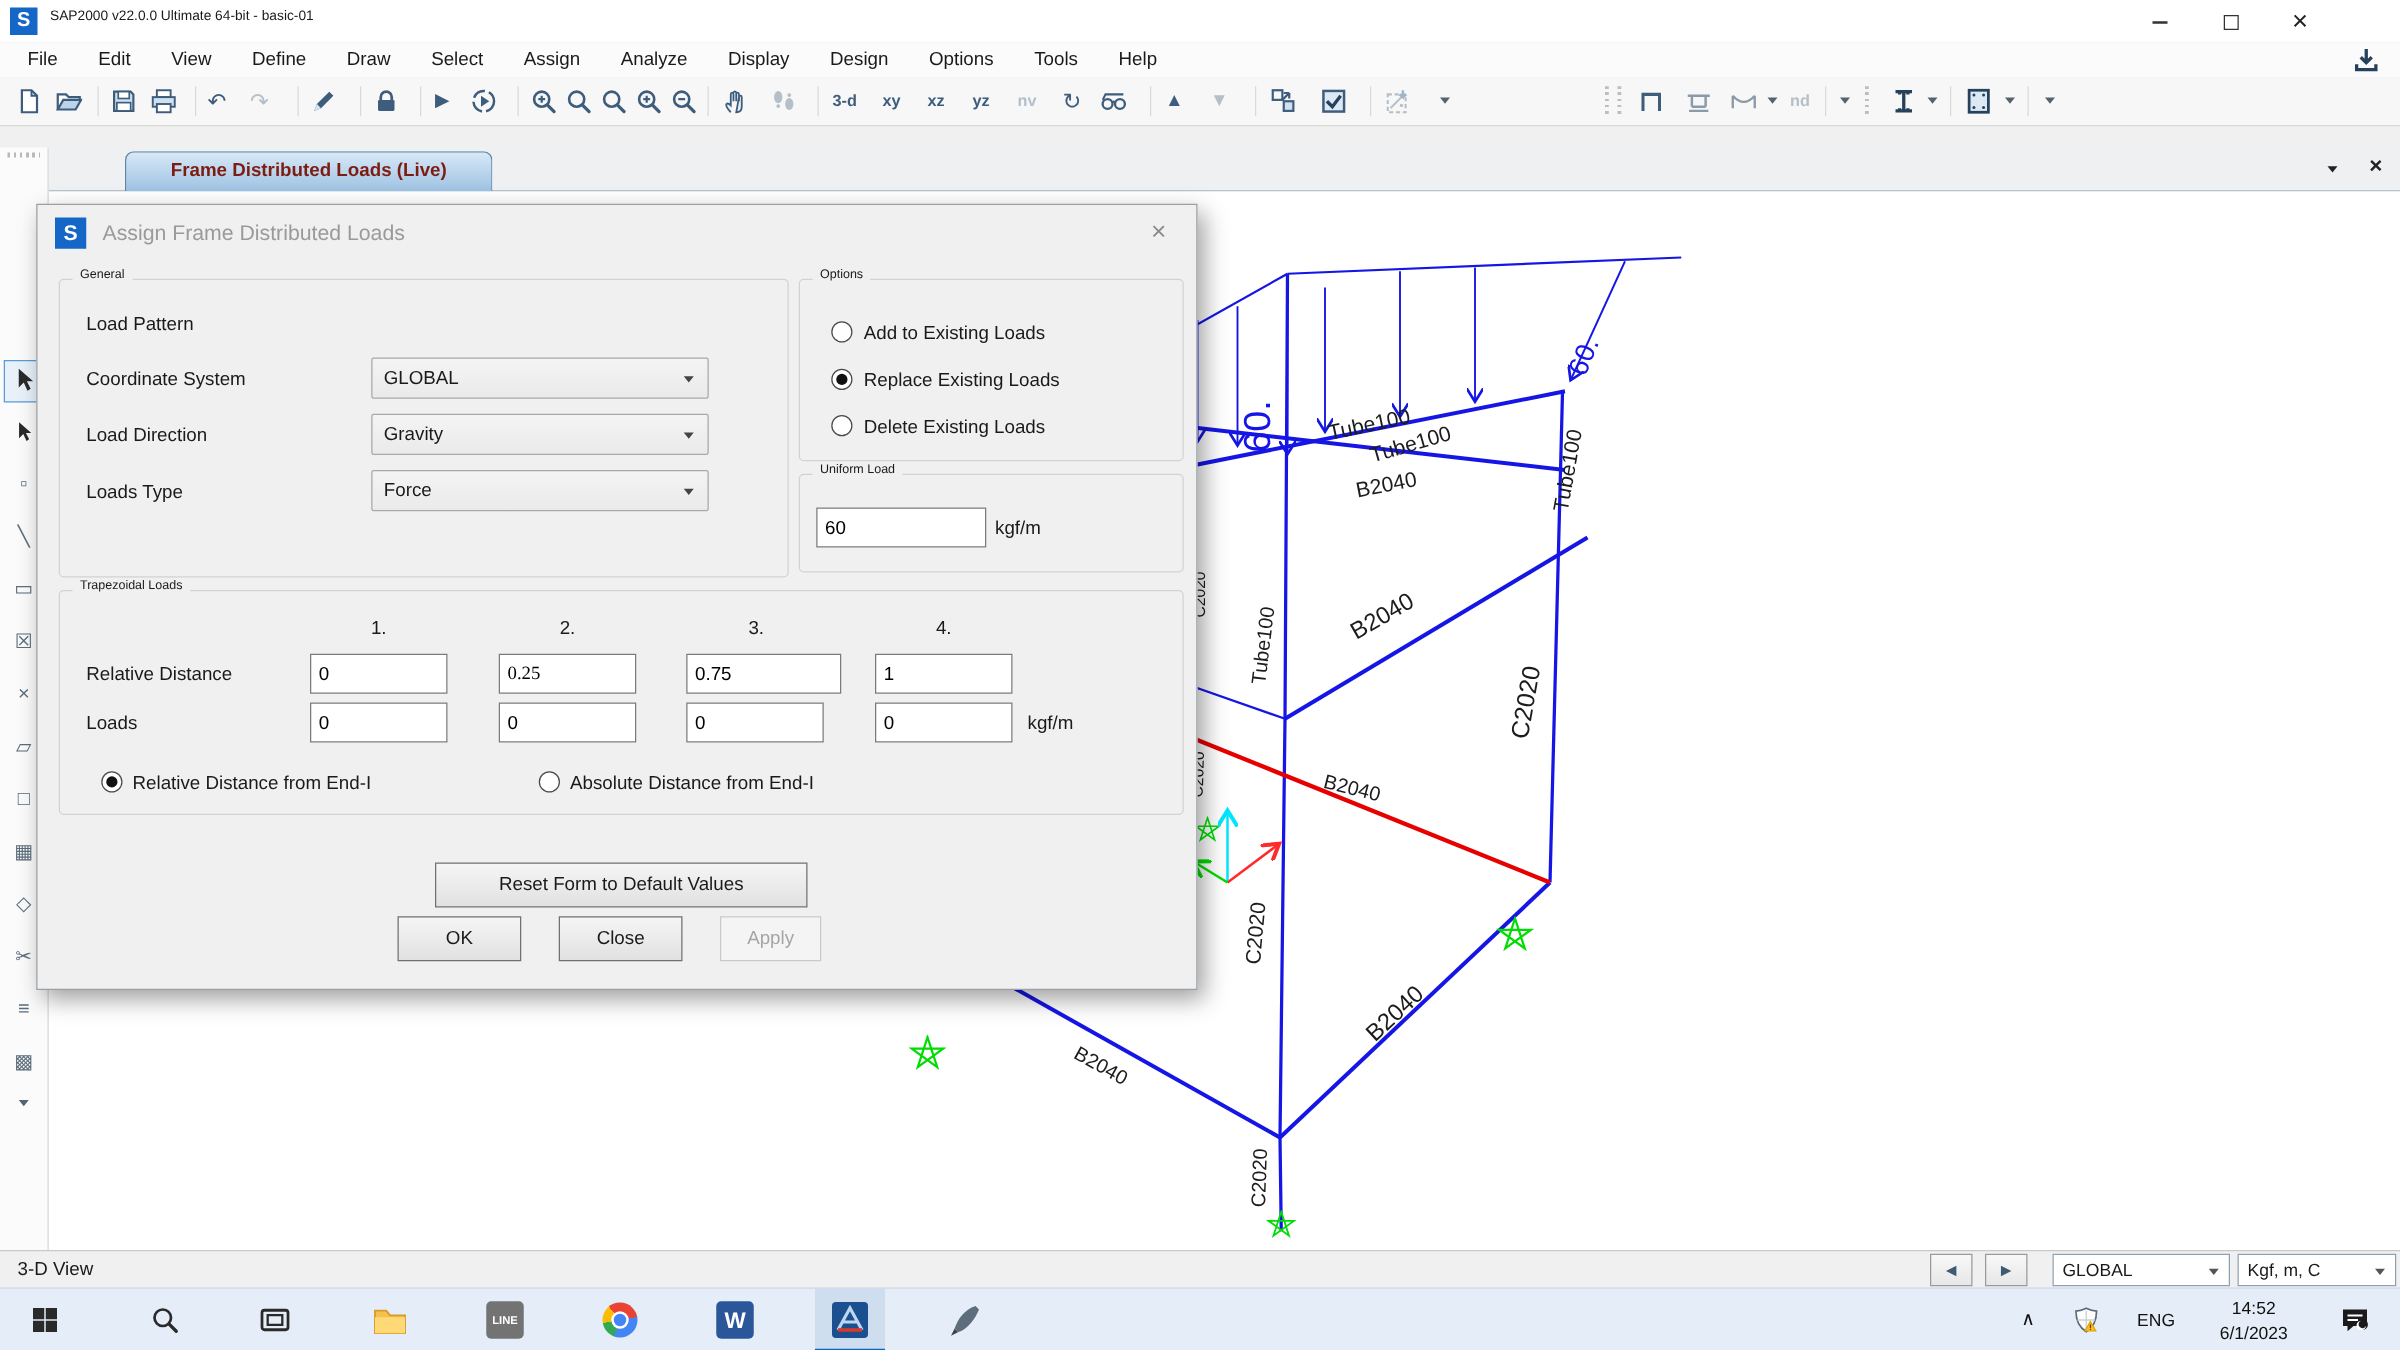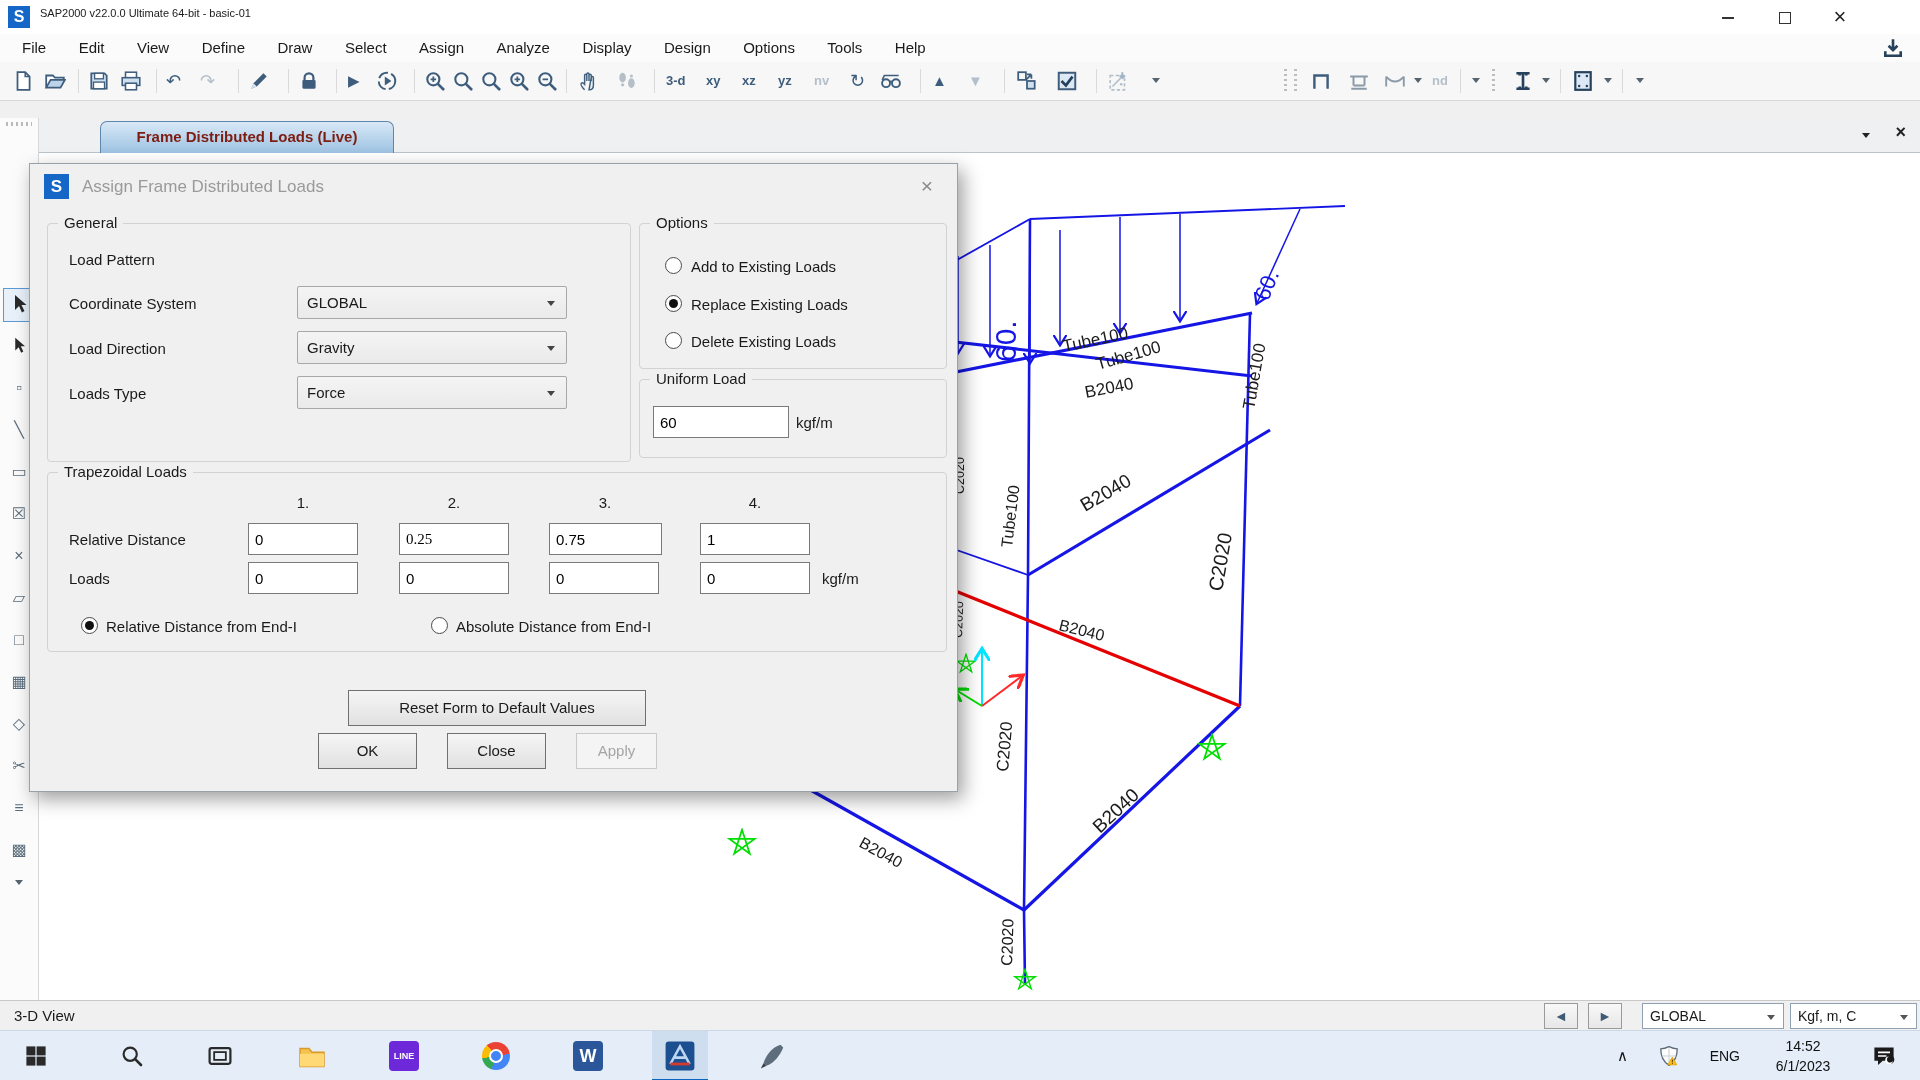--- a/index.html
+++ b/index.html
@@ -47,21 +47,21 @@
   .rlt{position:absolute;left:0;width:38px;text-align:center;font-size:12px;color:#333;}
   
   #dialog{left:29px;top:163px;width:927px;height:627px;background:#f0f0f0;border:1px solid #98a0a8;
           box-shadow:5px 7px 18px rgba(0,0,0,.38);}
   #dlg-icon{left:14px;top:10px;width:25px;height:25px;background:#1467c6;color:#fff;font-weight:bold;
             font-size:17px;text-align:center;line-height:25px;}
   #dlg-title{left:52px;top:13px;font-size:17px;color:#9a9a9a;}
   #dlg-close{left:880px;top:8px;width:34px;height:28px;text-align:center;line-height:28px;
              font-size:21px;color:#8a8a8a;}
   .group{position:absolute;border:1px solid #d2d2d2;border-radius:4px;}
-  .group>.gtitle{position:absolute;top:-10px;left:10px;background:#f0f0f0;padding:0 6px;font-size:15px;color:#1a1a1a;}
+  .group>.gtitle{position:absolute;top:-10px;left:10px;background:#f0f0f0;padding:0 6px;font-size:10px;color:#1a1a1a;}
   .flabel{position:absolute;font-size:15px;}
   .combo{position:absolute;height:33px;background:linear-gradient(#f4f4f4,#eaeaea);
          border:1px solid #a8a8a8;border-radius:2px;font-size:15px;line-height:31px;padding-left:9px;box-sizing:border-box;}
   .combo .caret{right:11px;top:14px;border-top-color:#444;}
   .tin{position:absolute;height:32px;box-sizing:border-box;border:1px solid #7a7a7a;background:#fff;
        font-family:"Liberation Sans",sans-serif;font-size:15px;padding:0 6px;}
   .radio{position:absolute;width:17px;height:17px;border:1px solid #4a4a4a;border-radius:50%;background:#fff;box-sizing:border-box;}
   .radio.sel::after{content:"";position:absolute;left:3px;top:3px;width:9px;height:9px;border-radius:50%;background:#111;}
   .rlabel{position:absolute;font-size:15px;}
   .btn{position:absolute;background:linear-gradient(#f5f5f5,#e1e1e1);border:1.5px solid #707070;
@@ -524,21 +524,21 @@
     <span class="gtitle">Trapezoidal Loads</span>
   </div>
   <span class="flabel" style="left:258px;top:330px;width:30px;text-align:center">1.</span>
   <span class="flabel" style="left:409px;top:330px;width:30px;text-align:center">2.</span>
   <span class="flabel" style="left:560px;top:330px;width:30px;text-align:center">3.</span>
   <span class="flabel" style="left:710px;top:330px;width:30px;text-align:center">4.</span>
 
   <span class="flabel" style="left:39px;top:367px">Relative Distance</span>
   <input class="tin" style="left: 218px; top: 359px; width: 110px;" readonly="" value="0">
   <input class="tin" style="left: 369px; top: 359px; width: 110px; font-family: Liberation Serif, serif;" readonly="" value="0.25">
-  <input class="tin" style="left: 519px; top: 359px; width: 113px;" readonly="" value="0.75">
+  <input class="tin" style="left: 519px; top: 359px; width: 124px;" readonly="" value="0.75">
   <input class="tin" style="left: 670px; top: 359px; width: 110px;" readonly="" value="1">
 
   <span class="flabel" style="left:39px;top:406px">Loads</span>
   <input class="tin" style="left: 218px; top: 398px; width: 110px;" readonly="" value="0">
   <input class="tin" style="left: 369px; top: 398px; width: 110px;" readonly="" value="0">
   <input class="tin" style="left: 519px; top: 398px; width: 110px;" readonly="" value="0">
   <input class="tin" style="left: 670px; top: 398px; width: 110px;" readonly="" value="0">
   <span class="flabel" style="left:792px;top:406px">kgf/m</span>
 
   <span class="radio sel" style="left:51px;top:453px"></span>
@@ -575,21 +575,21 @@
       <svg class="tkicon" width="26" height="26">
         <use href="#sy-taskview"></use>
       </svg>
     </div>
   <div class="tkb" style="left:284px">
       <svg class="tkicon" width="30" height="30">
         <use href="#sy-folder"></use>
       </svg>
     </div>
   <div class="tkb" style="left:376px">
-      <div class="tkicon tile" style="background:#6d28d9;font-size:9px">LINE</div>
+      <div class="tkicon tile" style="background:#737373;font-size:9px">LINE</div>
     </div>
   <div class="tkb" style="left:468px">
       <div class="tkicon" id="chrome-ic"></div>
     </div>
   <div class="tkb" style="left:560px">
       <div class="tkicon tile" style="background:#2b579a;font-size:18px">W</div>
     </div>
   <div class="tkb active" style="left:652px">
       <svg class="tkicon" width="32" height="32">
         <use href="#sy-sap"></use>

